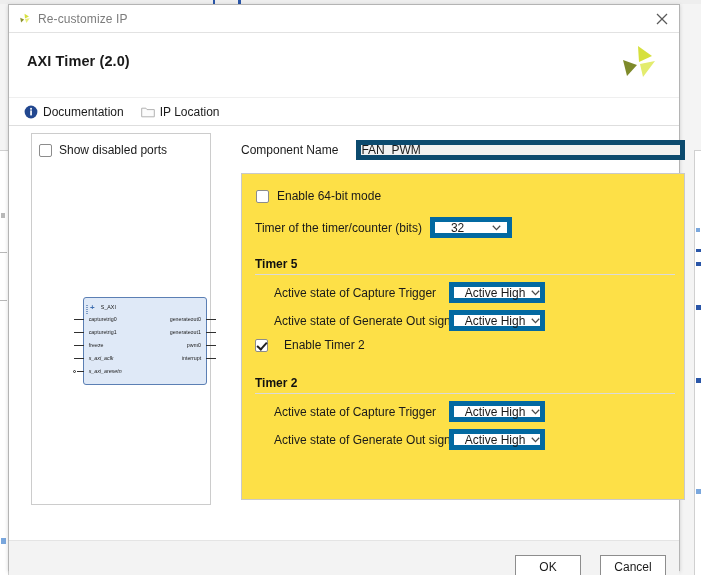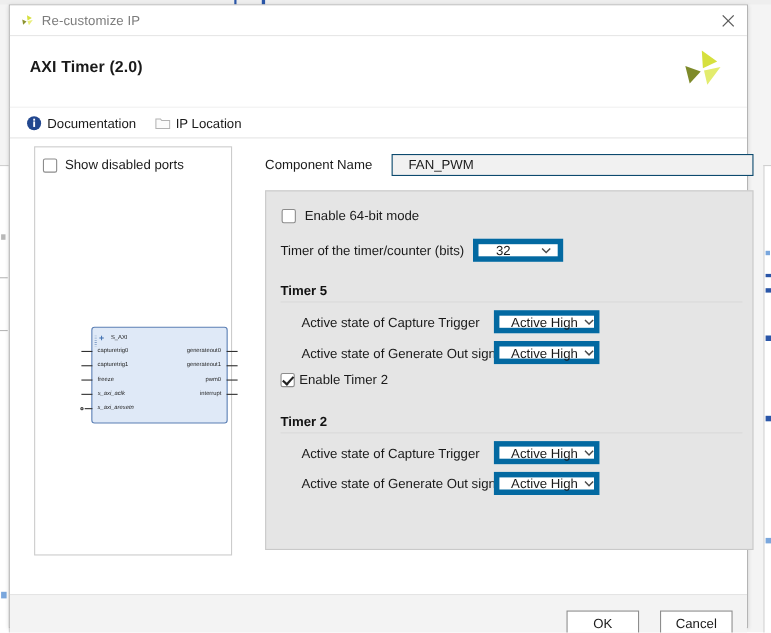--- a/index.html
+++ b/index.html
@@ -245,36 +245,36 @@
   }
   #compname-label {
     font-size: 12px;
     margin-right: 18px;
     white-space: nowrap;
   }
   #compname-input {
     flex: 1;
     height: 20px;
     background: #f1f1f1;
-    border: 1px solid #0c4a6e;
+    border: 5px solid #0c4a6e;
     box-sizing: border-box;
     font-family: "Liberation Sans", sans-serif;
     font-size: 12px;
     color: #1a1a1a;
-    padding: 0 14px;
+    padding: 0 0;
     line-height: 18px;
   }
 
   #options-group {
     position: absolute;
     left: 4px; top: 40px;
     width: 444px; height: 327px;
     border: 1px solid #c9c9c9;
     box-sizing: border-box;
-    background: #e5e5e5;
+    background: #fde047;
   }
 
   #enable64-row {
     position: absolute;
     left: 14px; top: 15px;
     display: flex;
     align-items: center;
     cursor: pointer;
   }
   #enable64-row .cbtext { margin-left: 8px; font-size: 12px; }
@@ -340,21 +340,21 @@
     width: 168px;
   }
 
   #enable-timer2-row {
     position: absolute;
     left: 13px; top: 164px;
     display: flex;
     align-items: center;
     cursor: pointer;
   }
-  #enable-timer2-row .cbtext { margin-left: 4px; font-size: 12px; }
+  #enable-timer2-row .cbtext { margin-left: 16px; font-size: 12px; }
 
   
   #footer {
     position: relative;
     height: 60px;
     background: #f3f3f3;
     border-top: 1px solid #e4e4e4;
   }
   .dlgbtn {
     position: absolute;

